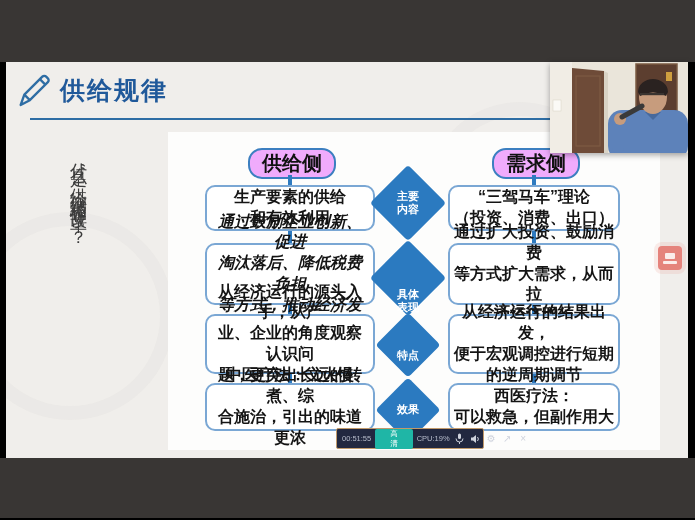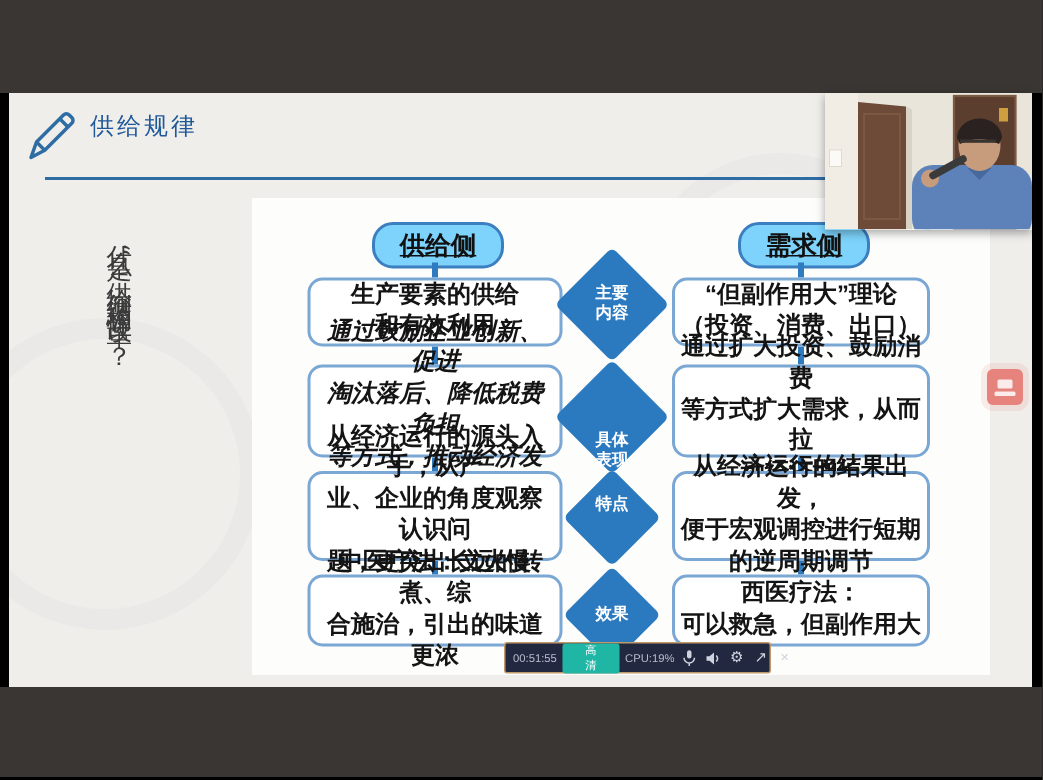--- a/index.html
+++ b/index.html
@@ -7,47 +7,47 @@
          font-family:"Liberation Sans","DejaVu Sans",sans-serif;}
   .bar{position:absolute;left:0;width:695px;background:#393634;}
   .bar.top{top:0;height:62px;}
   .bar.bottom{top:458px;height:60px;}
   .content{position:absolute;left:6px;top:62px;width:682px;height:396px;background:#f0eeeb;overflow:hidden;}
   .deco-circle{position:absolute;border:14px solid rgba(160,160,160,.05);border-radius:50%;}
   .white-panel{position:absolute;left:162px;top:70px;width:492px;height:318px;background:#fdfdfc;}
 
   
   .pencil{position:absolute;left:8px;top:8px;width:40px;height:40px;}
-  .slide-title{position:absolute;left:54px;top:12px;font-size:16px;font-weight:normal;color:#20599a;letter-spacing:2px;}
+  .slide-title{position:absolute;left:54px;top:12px;font-size:25px;font-weight:bold;color:#20599a;letter-spacing:2px;}
   .title-underline{position:absolute;left:24px;top:56px;width:521px;height:2px;background:#2e6da4;}
 
   
   .v-question{position:absolute;left:62px;top:88px;height:292px;writing-mode:vertical-rl;
       font-family:"DejaVu Serif","Liberation Serif",serif;font-size:17px;letter-spacing:4px;color:#3b3b3b;}
 
   
-  .hdr-box{position:absolute;width:84px;height:27px;background:#7dd3fc;border:2px solid #3c7fc0;border-radius:14px;
-      display:flex;align-items:center;justify-content:center;font-size:17px;font-weight:bold;color:#111;text-decoration:underline;}
+  .hdr-box{position:absolute;width:84px;height:27px;background:#f0abfc;border:2px solid #3c7fc0;border-radius:14px;
+      display:flex;align-items:center;justify-content:center;font-size:20px;font-weight:bold;color:#111;}
   .fc-box{position:absolute;background:#fff;border:2px solid #7aa7d4;border-radius:10px;
       display:flex;align-items:center;justify-content:center;text-align:center;
       font-size:16px;font-weight:600;color:#141414;line-height:1.3;white-space:pre-line;padding:2px 4px;box-sizing:border-box;}
   .connector{position:absolute;width:4px;background:#2f7bc0;}
   .diamond{position:absolute;width:54px;height:54px;background:#2b7ac0;transform:translate(-50%,-50%) rotate(45deg);border-radius:4px;}
   .diamond.small{width:46px;height:46px;}
   .diamond-label{position:absolute;transform:translate(-50%,-50%);color:#fff;font-size:11px;font-weight:bold;
       text-align:center;white-space:pre-line;line-height:1.2;z-index:3;}
 
   
   .float-badge{position:absolute;left:652px;top:184px;width:24px;height:24px;background:#e5837c;border-radius:4px;
       display:flex;flex-direction:column;align-items:center;justify-content:center;gap:2px;box-shadow:0 0 0 4px rgba(229,131,124,.15);}
   .float-badge .dot{width:10px;height:6px;background:rgba(255,255,255,.85);border-radius:1px;}
   .float-badge .line{width:14px;height:3px;background:rgba(255,255,255,.85);border-radius:1px;}
 
   
-  .rec-toolbar{position:absolute;left:330px;top:366px;width:178px;height:21px;background:#222840;
+  .rec-toolbar{position:absolute;left:330px;top:366px;width:148px;height:21px;background:#222840;
       border:1px solid #c19a6b;border-radius:2px;display:flex;align-items:center;padding:0 5px;box-sizing:border-box;gap:4px;z-index:6;}
   .rec-time,.rec-cpu{font-size:7.5px;color:#b8bdcc;}
   .rec-quality{font-size:7.5px;color:#fff;background:#1fb6a6;border-radius:2px;padding:0 15px;line-height:10px;}
   .rec-icons{display:flex;align-items:center;gap:5px;margin-left:auto;}
   .rec-icon{width:11px;height:11px;display:flex;align-items:center;justify-content:center;color:#cfd3dd;font-size:10px;line-height:1;}
   .rec-icon svg{display:block;}
 
   
   .webcam{position:absolute;left:544px;top:0;width:138px;height:91px;overflow:hidden;z-index:7;box-shadow:0 2px 6px rgba(0,0,0,.35);}
 </style>
@@ -82,21 +82,21 @@
     <div class="connector" style="left:282px;top:243px;height:9px;"></div>
     <div class="connector" style="left:282px;top:312px;height:9px;"></div>
 
     <div class="connector" style="left:526px;top:113px;height:10px;"></div>
     <div class="connector" style="left:526px;top:169px;height:12px;"></div>
     <div class="connector" style="left:526px;top:243px;height:9px;"></div>
     <div class="connector" style="left:526px;top:312px;height:9px;"></div>
 
     <div class="fc-box" style="left:199px;top:123px;width:170px;height:46px;">生产要素的供给
 和有效利用</div>
-    <div class="fc-box" style="left:442px;top:123px;width:172px;height:46px;">“但副作用大”理论
+    <div class="fc-box" style="left:442px;top:123px;width:172px;height:46px;">“三驾马车”理论
 （投资、消费、出口）</div>
 
     <div class="fc-box" style="left:199px;top:181px;width:170px;height:62px;font-style:italic;">通过鼓励企业创新、促进
 淘汰落后、降低税费负担
 等方式，推动经济发展</div>
     <div class="fc-box" style="left:442px;top:181px;width:172px;height:62px;">通过扩大投资、鼓励消费
 等方式扩大需求，从而拉
 动经济增长</div>
 
     <div class="fc-box" style="left:199px;top:252px;width:170px;height:60px;">从经济运行的源头入手，从产
@@ -111,21 +111,21 @@
     <div class="fc-box" style="left:442px;top:321px;width:172px;height:48px;">西医疗法：
 可以救急，但副作用大</div>
 
     <div class="diamond" style="left:402px;top:141px;"></div>
     <div class="diamond-label" style="left:402px;top:141px;">主要
 内容</div>
     <div class="diamond" style="left:402px;top:216px;"></div>
     <div class="diamond-label" style="left:402px;top:216px;margin-top:23px;">具体
 表现</div>
     <div class="diamond small" style="left:402px;top:283px;"></div>
-    <div class="diamond-label" style="left:402px;top:275px;text-align:center;">特点</div>
+    <div class="diamond-label" style="left:402px;top:294px;text-align:center;">特点</div>
     <div class="diamond small" style="left:402px;top:348px;"></div>
     <div class="diamond-label" style="left:402px;top:348px;">效果</div>
 
     <div class="float-badge">
       <div class="dot"></div>
       <div class="line"></div>
     </div>
 
     <div class="rec-toolbar">
       <span class="rec-time">00:51:55</span>

